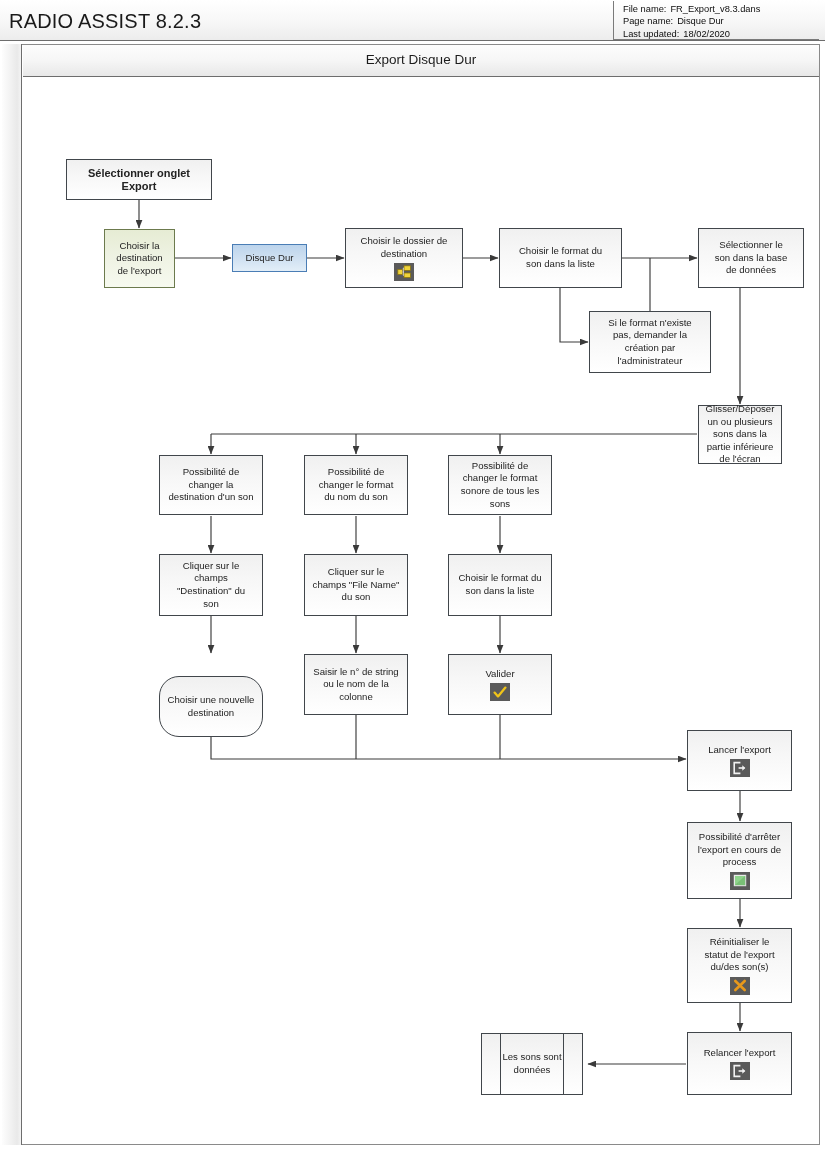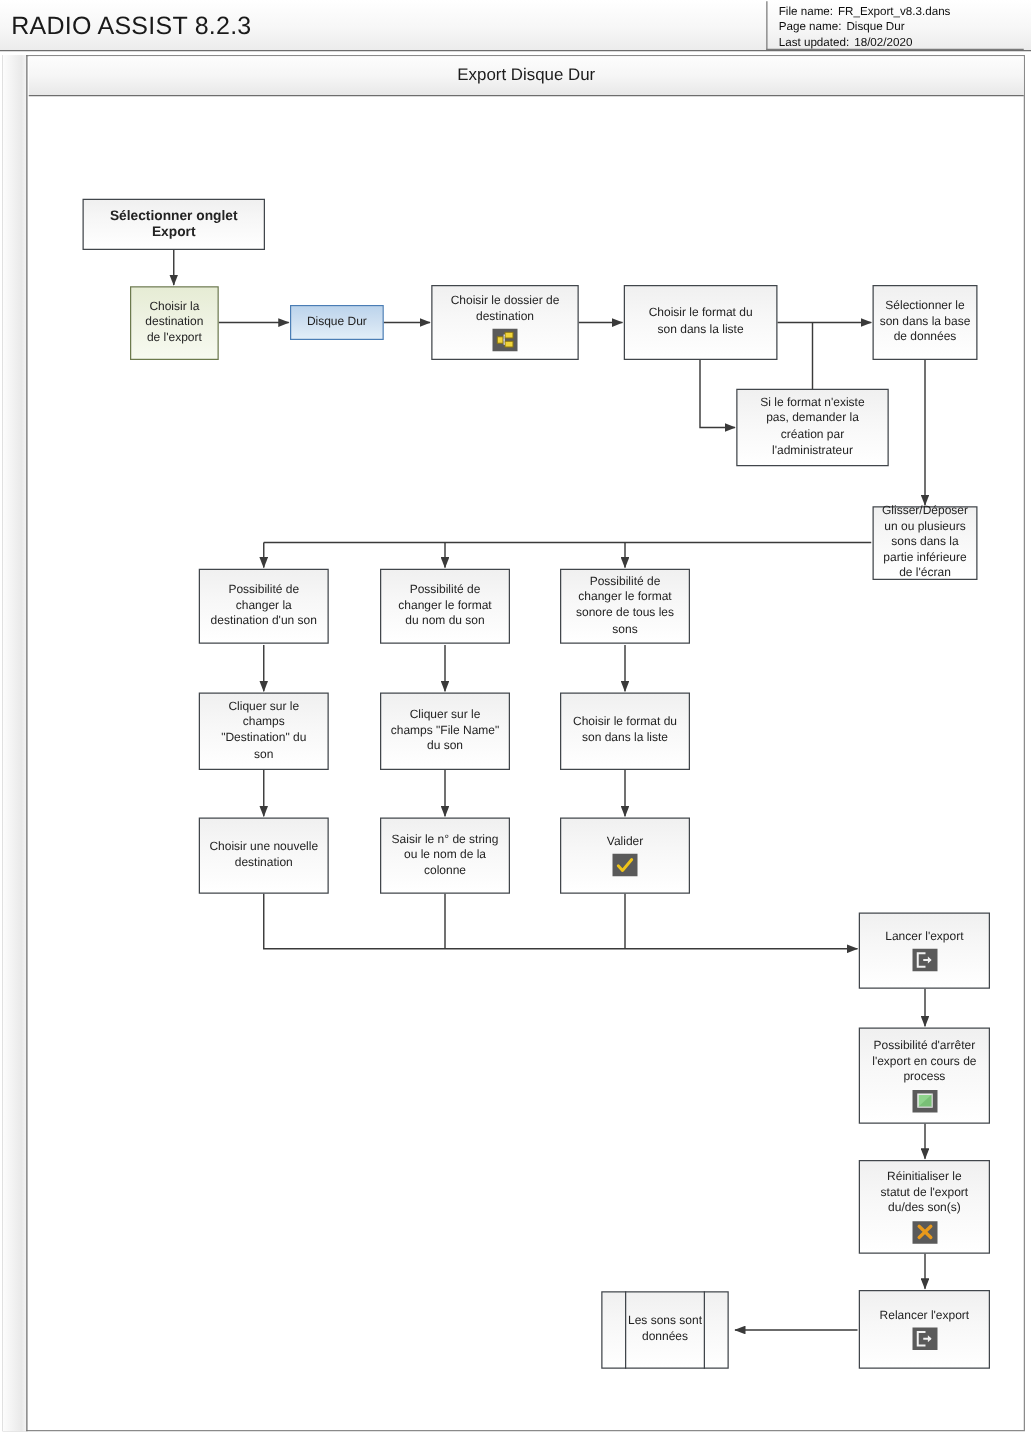--- a/index.html
+++ b/index.html
@@ -229,21 +229,21 @@
 son dans la liste</span>
     </div>
 
     <div class="node" style="left:589px; top:311px; width:122px; height:62px;">
       <span class="txt" style="white-space:pre-line">Si le format n'existe
 pas, demander la
 création par
 l'administrateur</span>
     </div>
 
-    <div class="node" style="left:698px; top:228px; width:84px; height:60px;align-items:center;">
+    <div class="node" style="left:698px; top:228px; width:106px; height:60px;align-items:center;">
       <span class="txt" style="white-space:pre-line">Sélectionner le
 son dans la base
 de données</span>
     </div>
 
     <div class="node" style="left:698px; top:405px; width:84px; height:59px;">
       <span class="txt" style="white-space:pre-line">Glisser/Déposer
 un ou plusieurs
 sons dans la
 partie inférieure
@@ -280,21 +280,21 @@
       <span class="txt" style="white-space:pre-line">Cliquer sur le
 champs "File Name"
 du son</span>
     </div>
 
     <div class="node" style="left:448px; top:554px; width:104px; height:62px;">
       <span class="txt" style="white-space:pre-line">Choisir le format du
 son dans la liste</span>
     </div>
 
-    <div class="node" style="left:159px; top:654px; width:104px; height:61px;">
+    <div class="node" style="left:159px; top:676px; width:104px; height:61px;border-radius:20px;">
       <span class="txt" style="white-space:pre-line">Choisir une nouvelle
 destination</span>
     </div>
 
     <div class="node" style="left:304px; top:654px; width:104px; height:61px;">
       <span class="txt" style="white-space:pre-line">Saisir le n° de string
 ou le nom de la
 colonne</span>
     </div>
 

